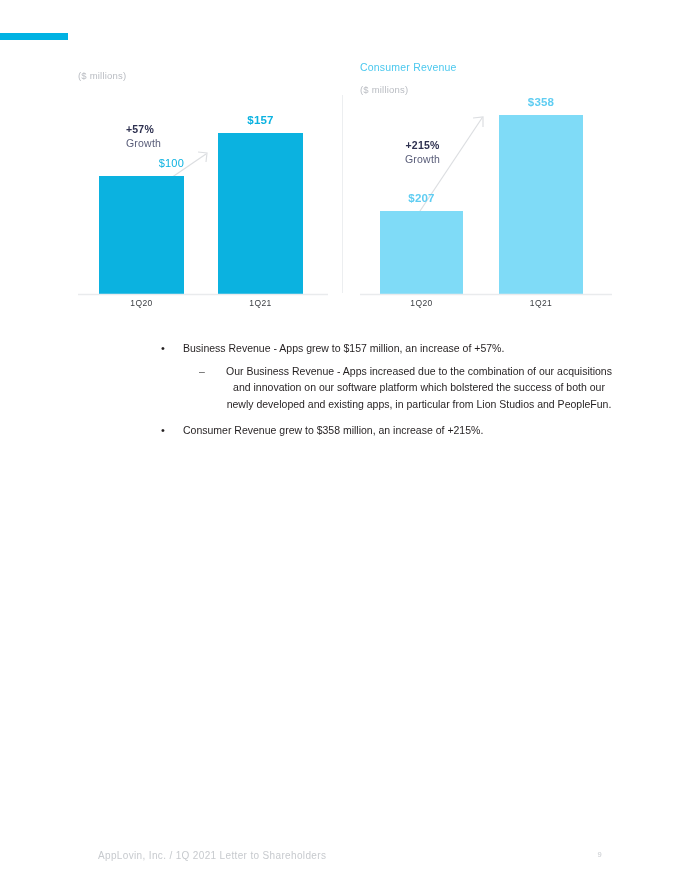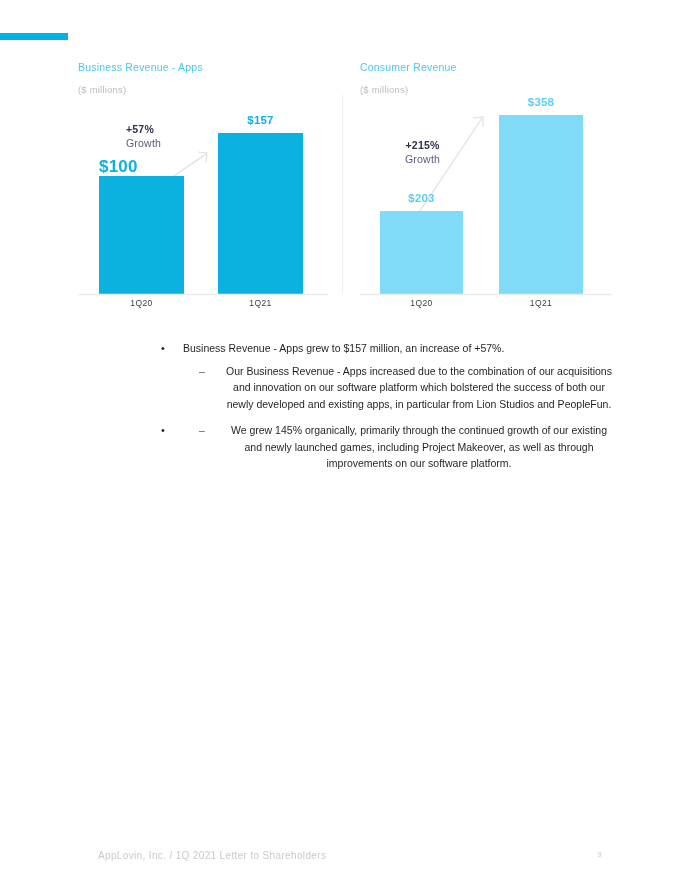--- a/index.html
+++ b/index.html
@@ -67,38 +67,37 @@
 
 <div class="page">
 
   <div class="accent-bar"></div>
 
   <div class="charts">
 
     <div class="panel-divider"></div>
 
     <div class="chart-panel left">
-      <div class="chart-title">Business Revenue - Apps</div>
       <div class="chart-sub">($ millions)</div>
 
       <div class="plot">
         <svg width="250" height="196" viewBox="0 0 250 196" xmlns="http://www.w3.org/2000/svg">
 
           <g>
             <line x1="46" y1="110" x2="128" y2="54" stroke="#dcdee1" stroke-width="1.2"></line>
             <polyline points="120,52 129,53 128,62" fill="none" stroke="#dcdee1" stroke-width="1.2"></polyline>
           </g>
 
           <rect x="21" y="76" width="85" height="118" fill="#0bb2e0"></rect>
           <rect x="140" y="33" width="85" height="161" fill="#0bb2e0"></rect>
 
           <line x1="0" y1="194.5" x2="250" y2="194.5" stroke="#e9ebed" stroke-width="1.4"></line>
         </svg>
 
-        <div style="position:absolute;left:21px;top:57px;width:85px;text-align:left;font-size:17px;font-weight:bold;color:#0bb2e0;letter-spacing:.2px;">$100</div>
+        <div style="position:absolute;left:21px;top:57px;width:85px;text-align:right;font-size:11px;font-weight:normal;color:#0bb2e0;letter-spacing:.2px;">$100</div>
         <div style="position:absolute;left:140px;top:14px;width:85px;text-align:center;font-size:11.5px;font-weight:bold;color:#0bb2e0;letter-spacing:.2px;">$157</div>
 
         <div style="position:absolute;left:48px;top:22px;text-align:left;">
           <div style="font-size:10.5px;font-weight:bold;color:#2e3150;line-height:14px;letter-spacing:.2px;">+57%</div>
           <div style="font-size:10.5px;color:#585c78;line-height:14px;letter-spacing:.2px;">Growth</div>
         </div>
 
         <div style="position:absolute;left:21px;top:198px;width:85px;text-align:center;font-size:8.5px;color:#3a3d42;letter-spacing:.4px;">1Q20</div>
         <div style="position:absolute;left:140px;top:198px;width:85px;text-align:center;font-size:8.5px;color:#3a3d42;letter-spacing:.4px;">1Q21</div>
       </div>
@@ -115,21 +114,21 @@
             <line x1="38" y1="144" x2="122" y2="18" stroke="#dcdee1" stroke-width="1.2"></line>
             <polyline points="113,18 123,17 123,27" fill="none" stroke="#dcdee1" stroke-width="1.2"></polyline>
           </g>
 
           <rect x="20" y="111" width="83" height="83" fill="#7fdbf7"></rect>
           <rect x="139" y="15" width="84" height="179" fill="#7fdbf7"></rect>
 
           <line x1="0" y1="194.5" x2="252" y2="194.5" stroke="#e9ebed" stroke-width="1.4"></line>
         </svg>
 
-        <div style="position:absolute;left:20px;top:92px;width:83px;text-align:center;font-size:11.5px;font-weight:bold;color:#5fcdf2;letter-spacing:.2px;">$203</div>
+        <div style="position:absolute;left:20px;top:92px;width:83px;text-align:center;font-size:11.5px;font-weight:bold;color:#5fcdf2;letter-spacing:.2px;">$207</div>
         <div style="position:absolute;left:139px;top:-4px;width:84px;text-align:center;font-size:11.5px;font-weight:bold;color:#5fcdf2;letter-spacing:.2px;">$358</div>
 
         <div style="position:absolute;left:45px;top:38px;text-align:center;">
           <div style="font-size:10.5px;font-weight:bold;color:#2e3150;line-height:14px;letter-spacing:.2px;">+215%</div>
           <div style="font-size:10.5px;color:#585c78;line-height:14px;letter-spacing:.2px;">Growth</div>
         </div>
 
         <div style="position:absolute;left:20px;top:198px;width:83px;text-align:center;font-size:8.5px;color:#3a3d42;letter-spacing:.4px;">1Q20</div>
         <div style="position:absolute;left:139px;top:198px;width:84px;text-align:center;font-size:8.5px;color:#3a3d42;letter-spacing:.4px;">1Q21</div>
       </div>
@@ -142,22 +141,22 @@
       <ul class="lvl1">
 
         <li class="b1">
           <span class="b1txt">Business Revenue - Apps grew to $157 million, an increase of +57%.</span>
           <ul class="lvl2">
             <li class="b2">Our Business Revenue - Apps increased due to the combination of our acquisitions and innovation on our software platform which bolstered the success of both our newly developed and existing apps, in particular from Lion Studios and PeopleFun.</li>
           </ul>
         </li>
 
         <li class="b1">
+          <span class="b1txt">Consumer Revenue grew to $358 million, an increase of +215%.</span>
           <ul class="lvl2">
-            <li class="b2">We grew 145% organically, primarily through the continued growth of our existing and newly launched games, including Project Makeover, as well as through improvements on our software platform.</li>
           </ul>
         </li>
 
       </ul>
     </div>
   </div>
 
   <div class="footer">
     <div class="footer-left">AppLovin, Inc.  /  1Q 2021 Letter to Shareholders</div>
     <div class="footer-right">9</div>

